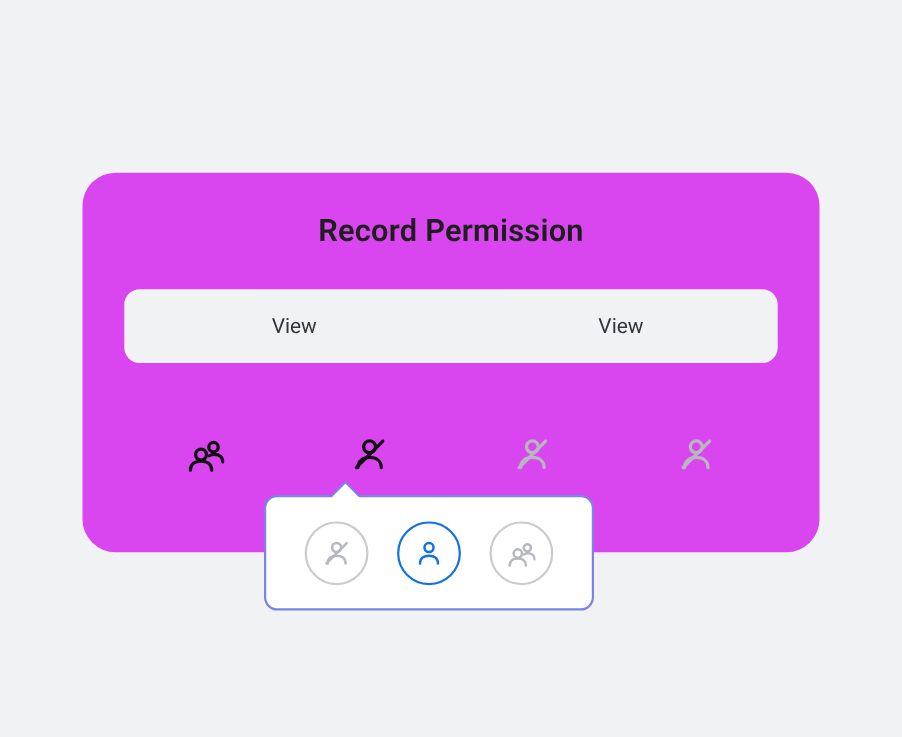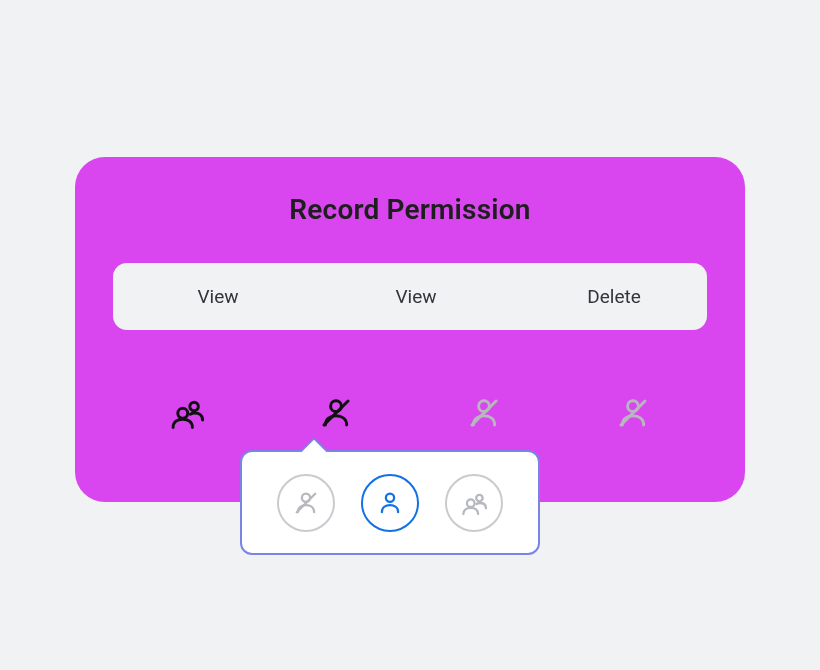--- a/index.html
+++ b/index.html
@@ -124,21 +124,20 @@
   </defs>
 </svg>
 
 <div class="panel">
 
   <h1 class="title">Record Permission</h1>
 
   <div class="header-bar">
     <div class="header-cell">View</div>
     <div class="header-cell">View</div>
-    <div class="header-cell">Delete</div>
   </div>
 
   <div class="icons-row">
     <div class="icon-cell">
       <svg viewBox="0 0 24 24" style="color: rgb(17, 17, 17);">
           <use href="#ic-group"></use>
         </svg>
     </div>
     <div class="icon-cell">
       <svg viewBox="0 0 24 24" style="color: rgb(17, 17, 17);">

